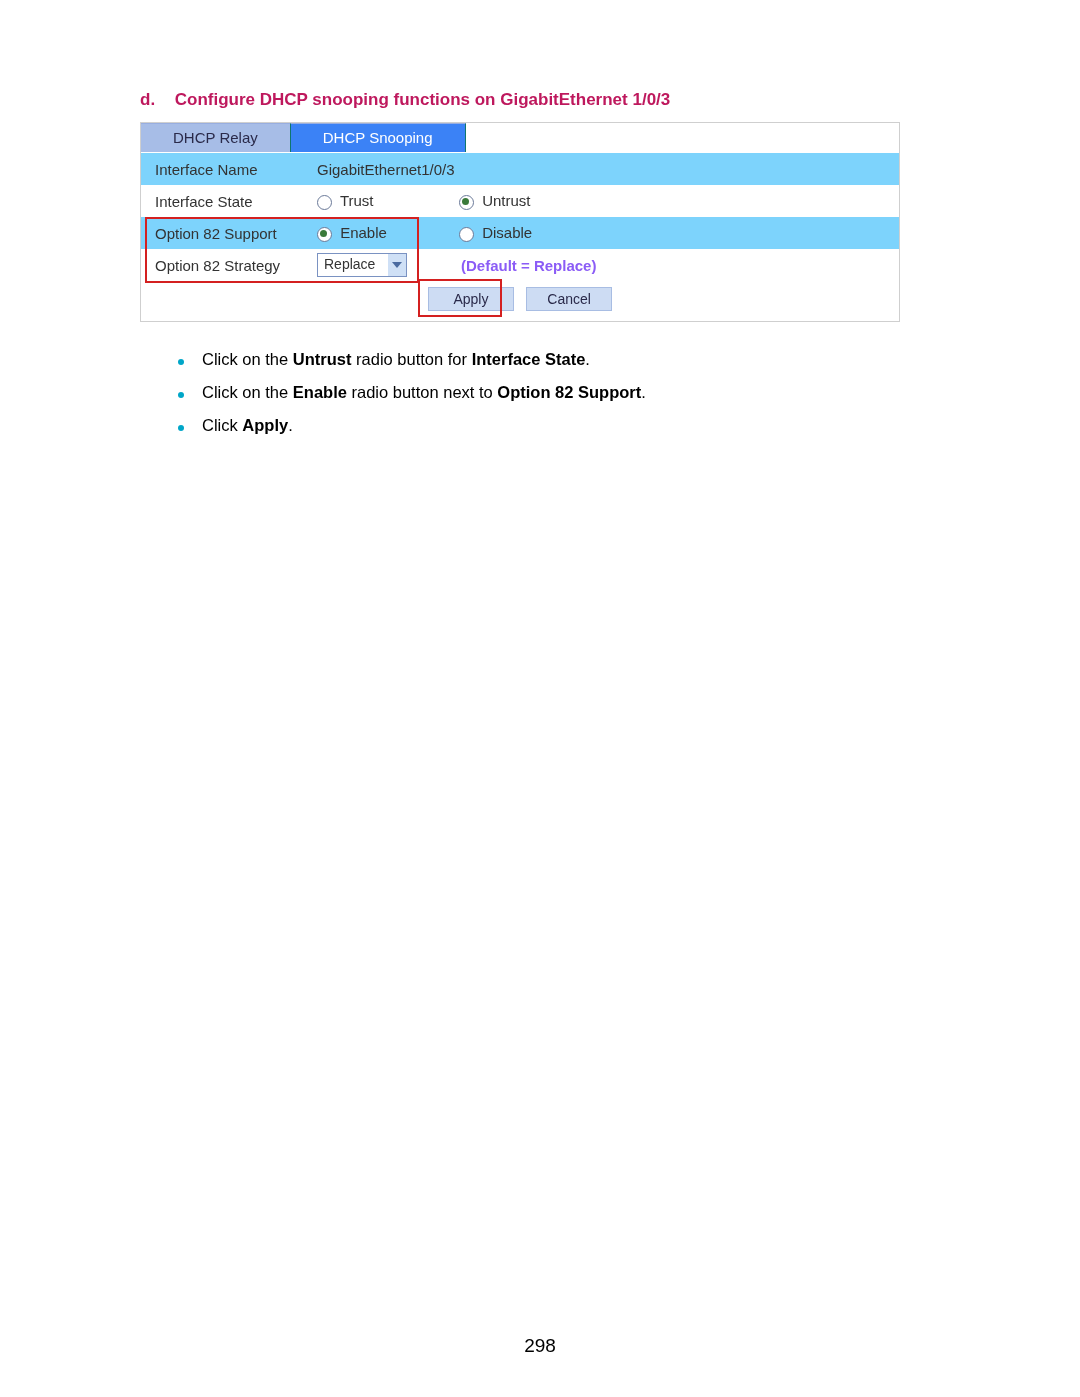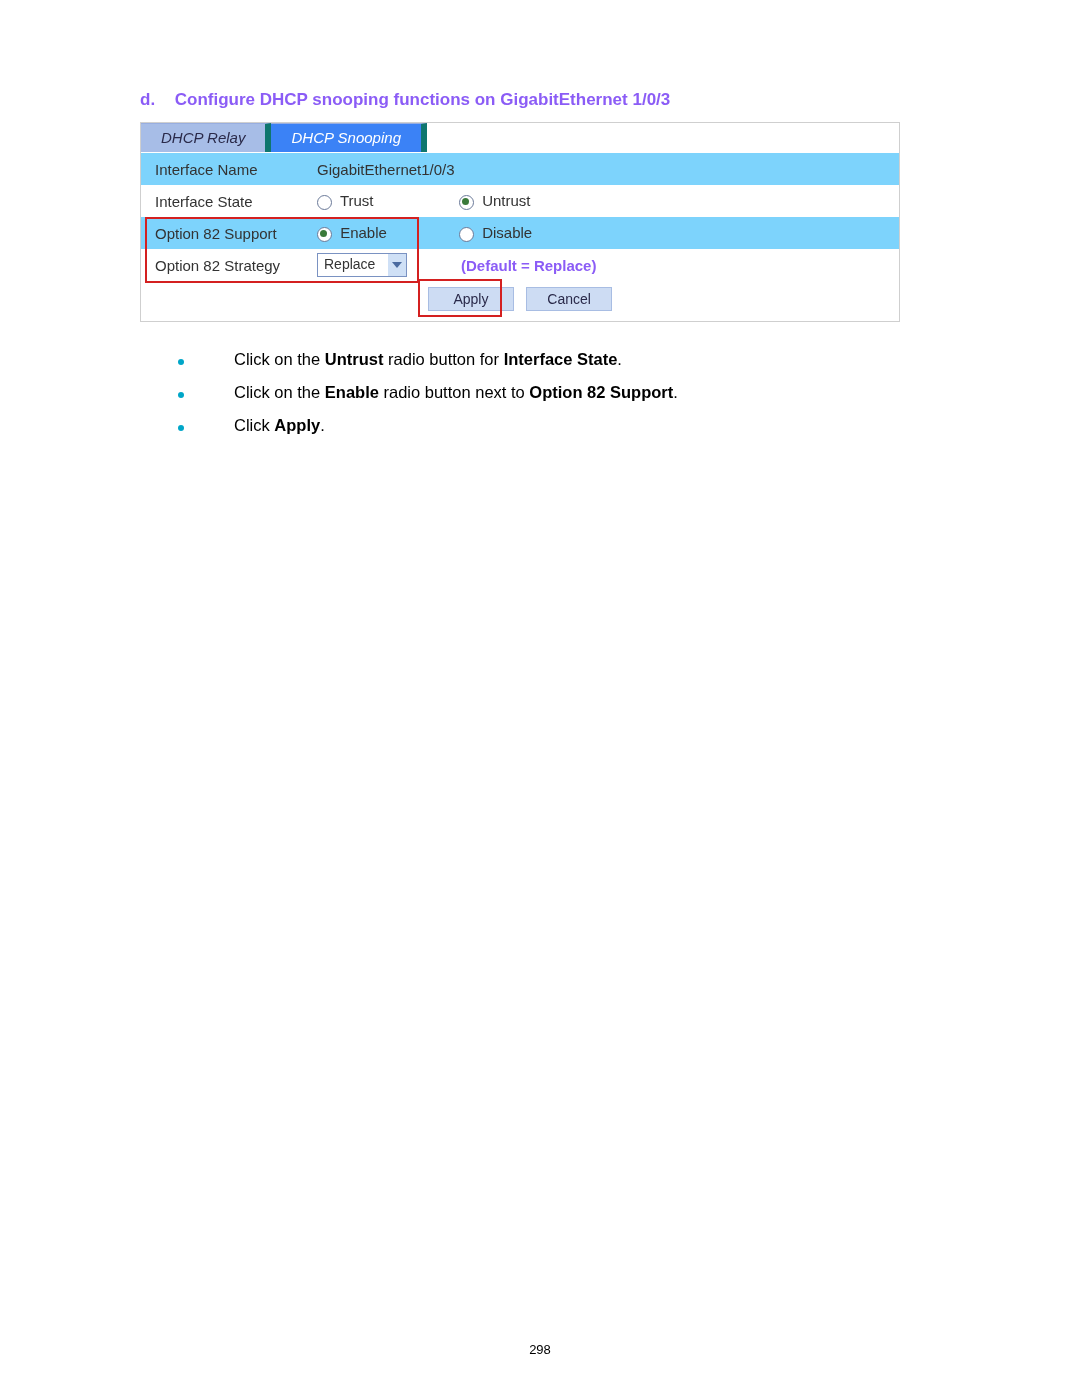--- a/index.html
+++ b/index.html
@@ -9,21 +9,21 @@
     background: #fff;
     width: 1080px;
     height: 1397px;
     position: relative;
   }
   .page {
     padding: 90px 140px 0 140px;
   }
   .heading-row {
     font-weight: bold;
-    color: #8b5cf6;
+    color: #be185d;
     font-size: 17px;
     margin-bottom: 12px;
     font-family: Arial, Helvetica, sans-serif;
   }
   .heading-row .hprefix {
     display: inline-block;
     width: 30px;
   }
 
   .shot {
@@ -36,28 +36,27 @@
     margin-right: 40px;
   }
   .tabbar {
     height: 30px;
     background: #fff;
   }
   .tab {
     display: inline-block;
     height: 28px;
     line-height: 28px;
-    padding: 0 20px;
+    padding: 0 32px;
     background: #a7bde7;
     color: #2a2a4a;
     border-top: 1px solid #98aee0;
-    border-right: 6px solid #0f766e;
+    border-right: 1px solid #0f766e;
     font-size: 15px;
     vertical-align: top;
-    font-style: italic;
   }
   .tab.active {
     background: #3b82f6;
     color: #fff;
   }
   .formtable {
     width: 100%;
     border-collapse: collapse;
   }
   .formtable tr.alt {
@@ -143,39 +142,38 @@
 
   
   .bullets {
     margin: 28px 0 0 38px;
     font-size: 16.5px;
   }
   .bullets .bline {
     display: flex;
     align-items: baseline;
     margin-bottom: 14px;
-    gap: 32px;
   }
   .bullets .dot {
     width: 6px; height: 6px;
     border-radius: 50%;
     background: #00a6c8;
     margin-right: 18px;
     margin-top: 8px;
     flex-shrink: 0;
   }
   .bullets .btext { color: #000; }
   .bullets .btext b { font-weight: bold; }
 
   .pagenum {
     position: absolute;
     bottom: 40px;
     left: 0; right: 0;
     text-align: center;
-    font-size: 13px;
+    font-size: 19px;
     color: #000;
   }
 </style>
 </head>
 <body>
 
 <div class="page">
 
   <div class="heading-row">
     <span class="hprefix">d.</span>

